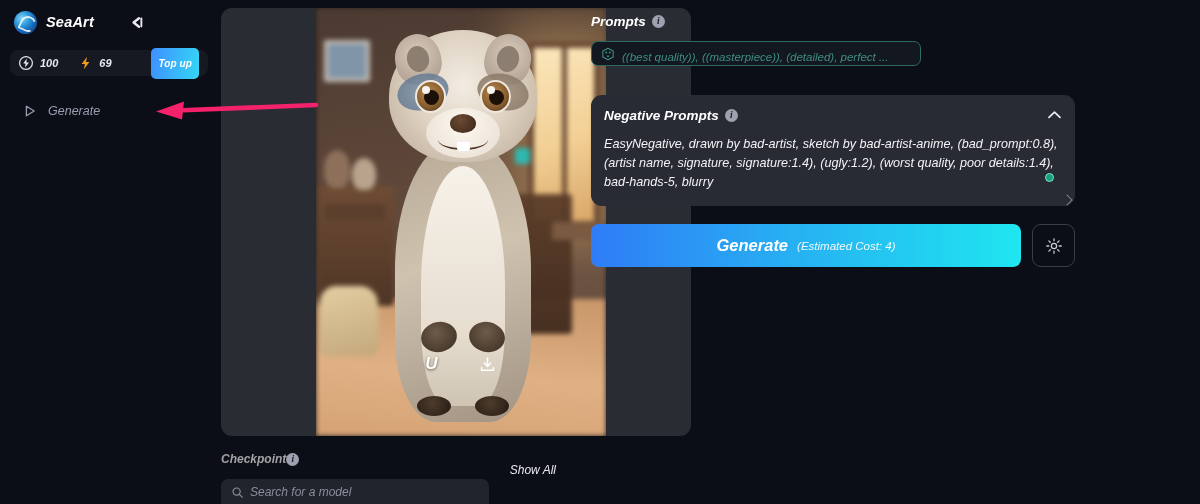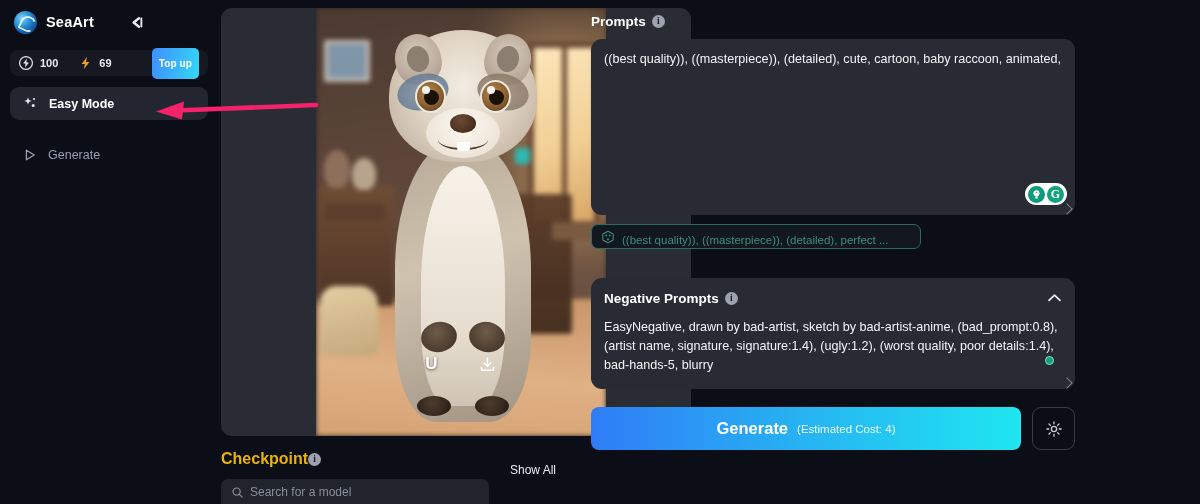--- a/index.html
+++ b/index.html
@@ -2,21 +2,21 @@
 <html><head>
 <meta charset="utf-8">
 <style>
   * { box-sizing: border-box; margin: 0; padding: 0; }
   html, body {
     width: 1200px; height: 504px;
     background: #0b0d17;
     font-family: "Liberation Sans", sans-serif;
     overflow: hidden;
   }
-  .app { position: relative; width: 1085px; height: 504px; display: flex; }
+  .app { position: relative; width: 1085px; height: 504px; display: flex; font-style: italic; }
 
   
   .sidebar {
     width: 218px; height: 504px; background: #0b0d17;
     flex: 0 0 218px; padding: 0 8px; position: relative;
   }
   .brand-row {
     height: 44px; display: flex; align-items: center; gap: 9px; padding: 0 6px;
   }
   .logo {
@@ -207,21 +207,21 @@
     position: absolute; left: 0; right: 0; bottom: 52px; height: 40px;
     display: flex; align-items: center; justify-content: center; gap: 40px;
   }
   .ov-btn {
     color: #fff; font-size: 17px; font-weight: 600; cursor: pointer;
     text-shadow: 0 1px 3px rgba(0,0,0,.6); display: flex; align-items: center;
   }
 
   .checkpoint-area { position: absolute; left: 3px; top: 448px; width: 1185px; }
   .cp-head { display: flex; align-items: center; height: 22px; }
-  .cp-label { color: #eab308; font-size: 16px; font-weight: 700; }
+  .cp-label { color: #a3a3a3; font-size: 12px; font-weight: 700; }
   .show-all {
     position: absolute; right: 10px; top: 14px; color: #e9eaf0; font-size: 12px; cursor: pointer;
   }
   .cp-search {
     margin-top: 9px; width: 268px; height: 26px; background: #21242d;
     border-radius: 7px 7px 0 0; display: flex; align-items: center; gap: 7px; padding: 0 11px;
   }
   .cp-search span { color: #8a8e9c; font-size: 12px; }
 
   
@@ -311,28 +311,20 @@
         <path d="M7.8 2.6 L4.3 7.6 h2.3 l-.6 3.8 L10 6.4 H7.4z" fill="#e9ecf3"></path>
       </svg>
       <span class="credit-num">100</span>
       <svg width="13" height="14" viewBox="0 0 13 14" style="margin-left:14px">
         <path d="M8.1 .8 L2.6 7.9 h3.3 l-1 5.3 L10.4 5.9 H6.9z" fill="#f59b19"></path>
       </svg>
       <span class="credit-num">69</span>
       <span class="topup">Top up</span>
     </div>
 
-    <div class="nav-item active">
-      <svg width="15" height="15" viewBox="0 0 15 15">
-        <path d="M5 1.4 L6 4 L8.6 5 L6 6 L5 8.6 L4 6 L1.4 5 L4 4z" fill="#e9eaf0"></path>
-        <circle cx="11" cy="3" r="1.1" fill="#e9eaf0"></circle>
-        <circle cx="10.2" cy="9.6" r="1.5" fill="#e9eaf0"></circle>
-      </svg>
-      <span>Easy Mode</span>
-    </div>
 
     <div class="nav-item plain">
       <svg width="14" height="14" viewBox="0 0 14 14">
         <path d="M3.4 2.2 L11.2 7 L3.4 11.8 Z" fill="none" stroke="#9a9eb0" stroke-width="1.3" stroke-linejoin="round"></path>
       </svg>
       <span>Generate</span>
     </div>
   </aside>
 
   <section class="preview-wrap">
@@ -404,34 +396,20 @@
     <div class="show-all" style="position:absolute; right:27px; top:463px;">Show All</div>
   </section>
 
   <section class="right">
 
     <div class="sec-head">
       <span class="sec-title">Prompts</span>
       <span class="info-i">i</span>
     </div>
 
-    <div class="prompt-box">
-      <div class="prompt-text">((best quality)), ((masterpiece)), (detailed), cute, cartoon, baby raccoon, animated,</div>
-      <div class="assist-pill">
-        <span class="bulb-ic">
-          <svg width="11" height="11" viewBox="0 0 11 11">
-            <circle cx="5.5" cy="4.3" r="3" fill="#fff"></circle>
-            <rect x="4.1" y="7.2" width="2.8" height="2.3" rx="1" fill="#fff"></rect>
-            <path d="M5.5 2.4 L6.4 4.1 H4.6z" fill="#0f9b7e"></path>
-          </svg>
-        </span>
-        <span class="gram-ic">G</span>
-      </div>
-      <div class="resize-h"></div>
-    </div>
 
     <div class="tag-chip">
       <svg width="14" height="14" viewBox="0 0 14 14">
         <path d="M7 1.2 L12.2 4 V10 L7 12.8 L1.8 10 V4z" fill="none" stroke="#3f8d82" stroke-width="1.1" stroke-linejoin="round"></path>
         <circle cx="5.2" cy="5.6" r="1" fill="#3f8d82"></circle>
         <circle cx="8.8" cy="5.6" r="1" fill="#3f8d82"></circle>
         <circle cx="7" cy="9.2" r="1" fill="#3f8d82"></circle>
       </svg>
       <span>((best quality)), ((masterpiece)), (detailed), perfect ...</span>
     </div>

